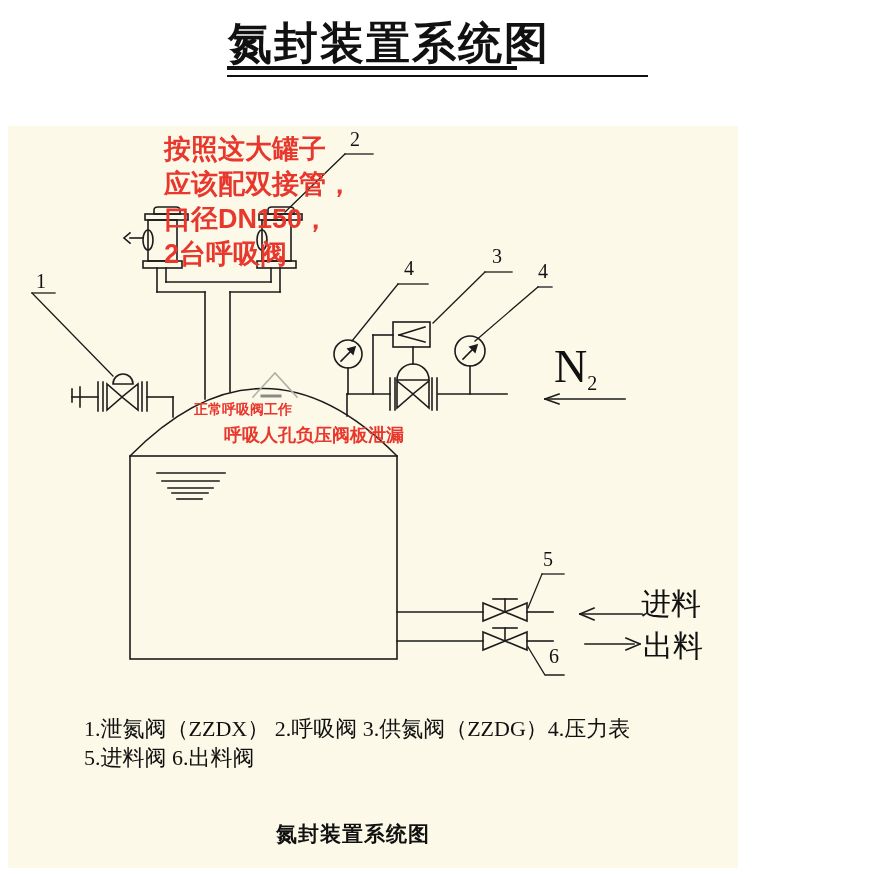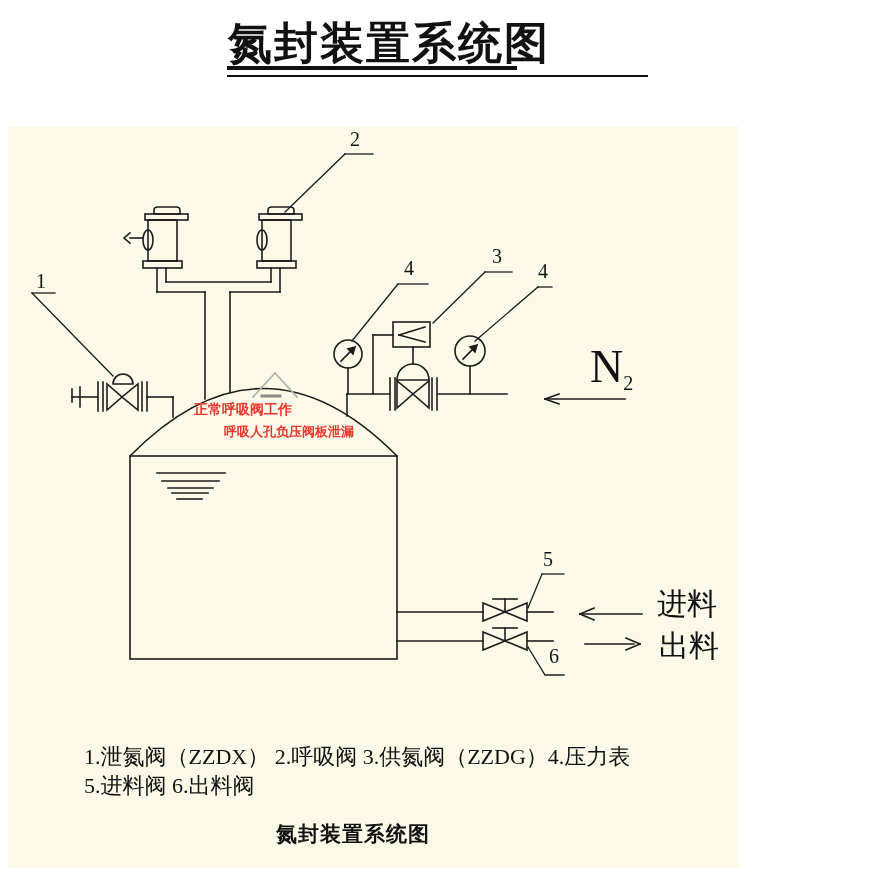--- a/index.html
+++ b/index.html
@@ -9,26 +9,26 @@
   #page-title{left:228px;top:14px;font-size:44px;font-weight:bold;letter-spacing:2px;white-space:nowrap;}
   #title-rule-thick{left:227px;top:66px;width:290px;height:4px;background:#111;}
   #title-rule-thin{left:227px;top:75px;width:421px;height:2px;background:#111;}
   #page-subtitle{left:8px;top:88px;font-size:25px;white-space:nowrap;}
   #diagram{left:8px;top:126px;width:730px;height:742px;background:#fcf9e8;}
   #diagram svg{position:absolute;left:0;top:0;}
   .red{color:#e8382e;font-weight:bold;font-family:"Liberation Sans","DejaVu Sans",sans-serif;}
   #top-note{left:156px;top:6px;font-size:27px;line-height:35px;white-space:nowrap;}
   .callout{font-size:20px;font-family:"Liberation Serif",serif;white-space:nowrap;}
   #tank-note-1{left:186px;top:275px;font-size:14px;white-space:nowrap;}
-  #tank-note-2{left:216px;top:297px;font-size:13px;white-space:nowrap;}
-  #n2-label{left:582px;top:214px;white-space:nowrap;}
+  #tank-note-2{left:216px;top:297px;font-size:18px;white-space:nowrap;}
+  #n2-label{left:546px;top:214px;white-space:nowrap;}
   #n2-label .sym{font-size:46px;}
   #n2-label .sub{font-size:20px;vertical-align:-8px;}
-  .flow-label{font-size:30px;white-space:nowrap;margin-left:16px;}
-  #legend{left:76px;top:616px;font-size:22px;line-height:29px;white-space:nowrap;}
+  .flow-label{font-size:30px;white-space:nowrap;}
+  #legend{left:76px;top:588px;font-size:22px;line-height:29px;white-space:nowrap;}
   #diagram-caption{left:268px;top:694px;font-size:21px;font-weight:bold;
     font-family:"Liberation Sans","DejaVu Sans",sans-serif;letter-spacing:1px;white-space:nowrap;}
 </style>
 </head>
 <body>
 
 <div id="stage">
 
   <div id="page-title" class="abs">氮封装置系统图</div>
   <div id="title-rule-thick" class="abs"></div>
@@ -187,20 +187,26 @@
           <line x1="477" y1="146" x2="425" y2="197"></line>
           <line x1="530" y1="161" x2="544" y2="161"></line>
           <line x1="530" y1="161" x2="467" y2="215"></line>
           <line x1="534" y1="448" x2="556" y2="448"></line>
           <line x1="534" y1="448" x2="520" y2="482"></line>
           <polyline points="520,521 537,549 556,549"></polyline>
         </g>
       </g>
     </svg>
 
+    <div id="top-note" class="abs red">
+      <div>按照这大罐子</div>
+      <div>应该配双接管，</div>
+      <div>口径DN150，</div>
+      <div>2台呼吸阀</div>
+    </div>
 
     <div class="abs callout" style="left:28px;top:144px;">1</div>
     <div class="abs callout" style="left:342px;top:2px;">2</div>
     <div class="abs callout" style="left:484px;top:119px;">3</div>
     <div class="abs callout" style="left:396px;top:131px;">4</div>
     <div class="abs callout" style="left:530px;top:134px;">4</div>
     <div class="abs callout" style="left:535px;top:422px;">5</div>
     <div class="abs callout" style="left:541px;top:519px;">6</div>
 
     <div id="tank-note-1" class="abs red">正常呼吸阀工作</div>

